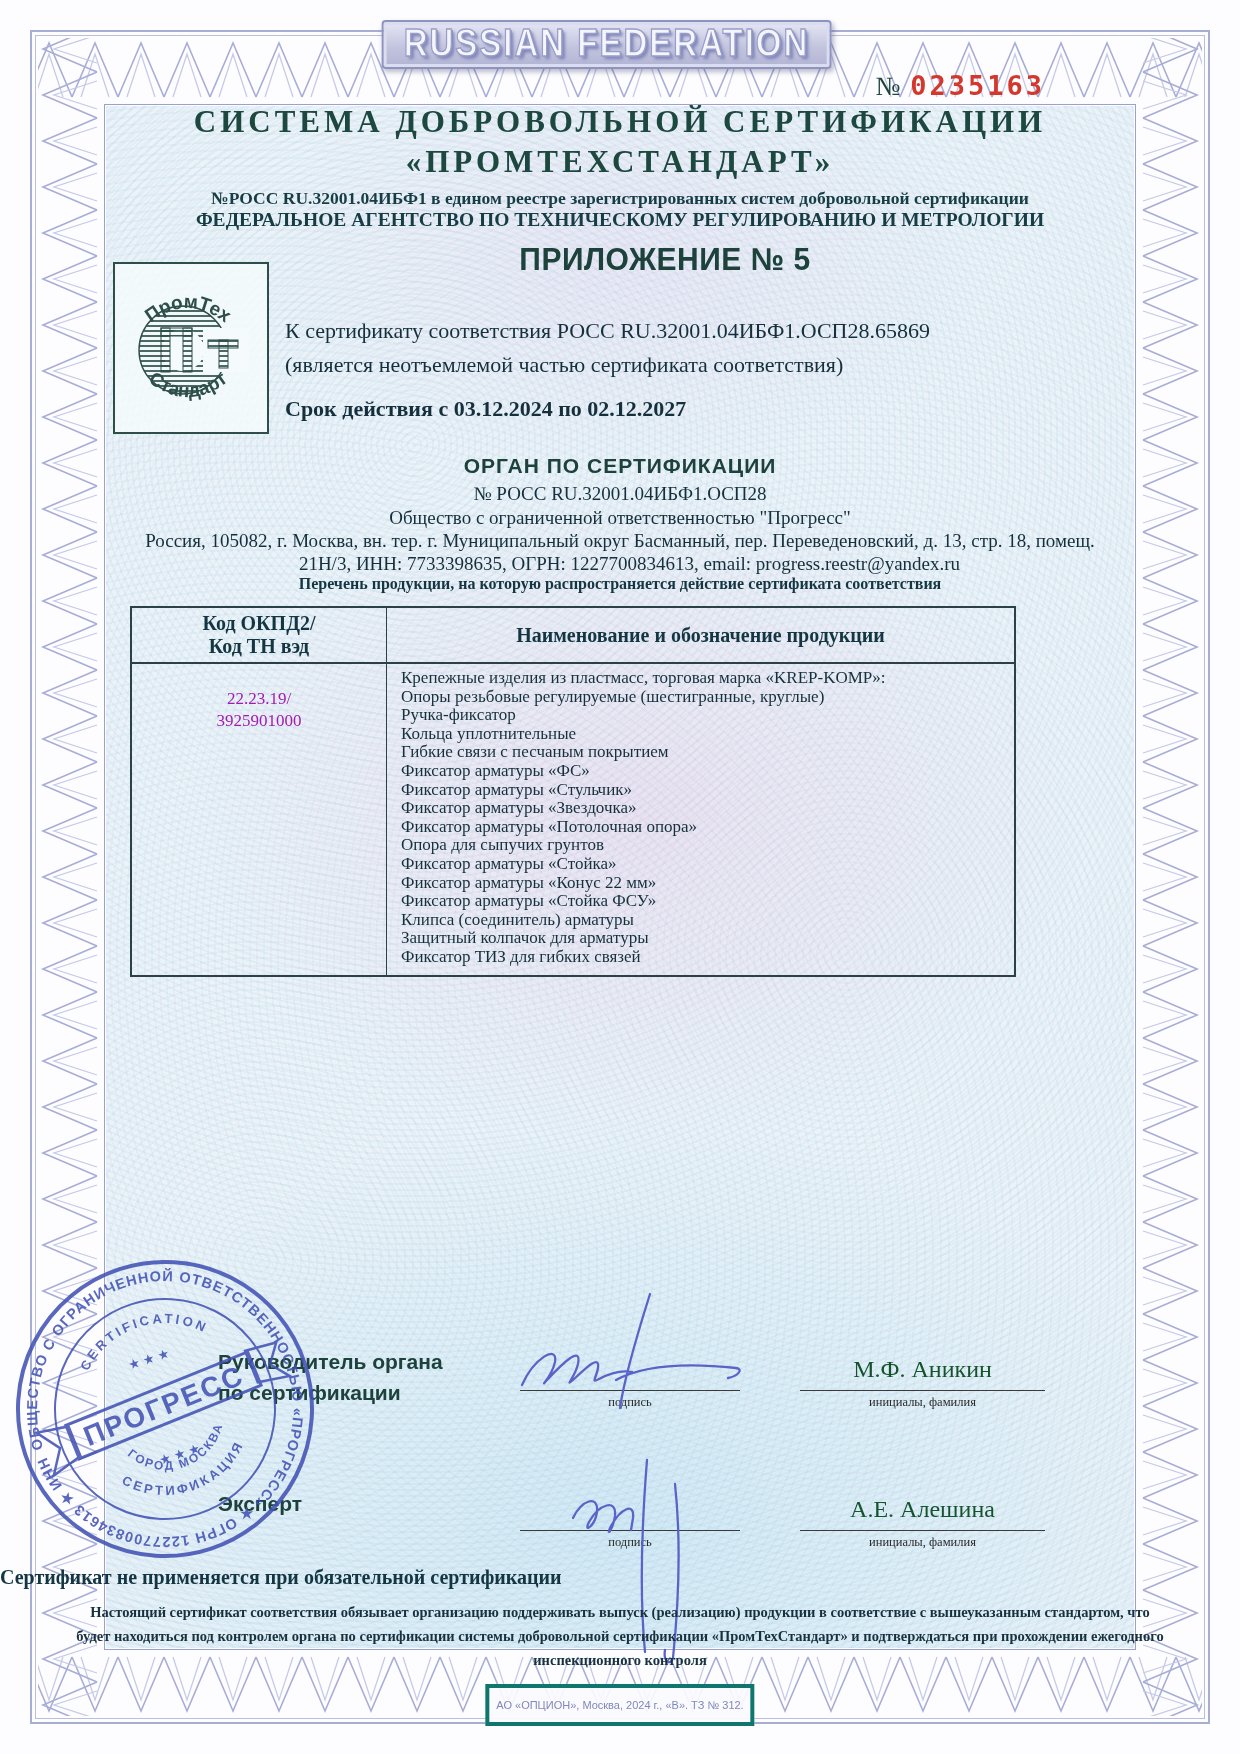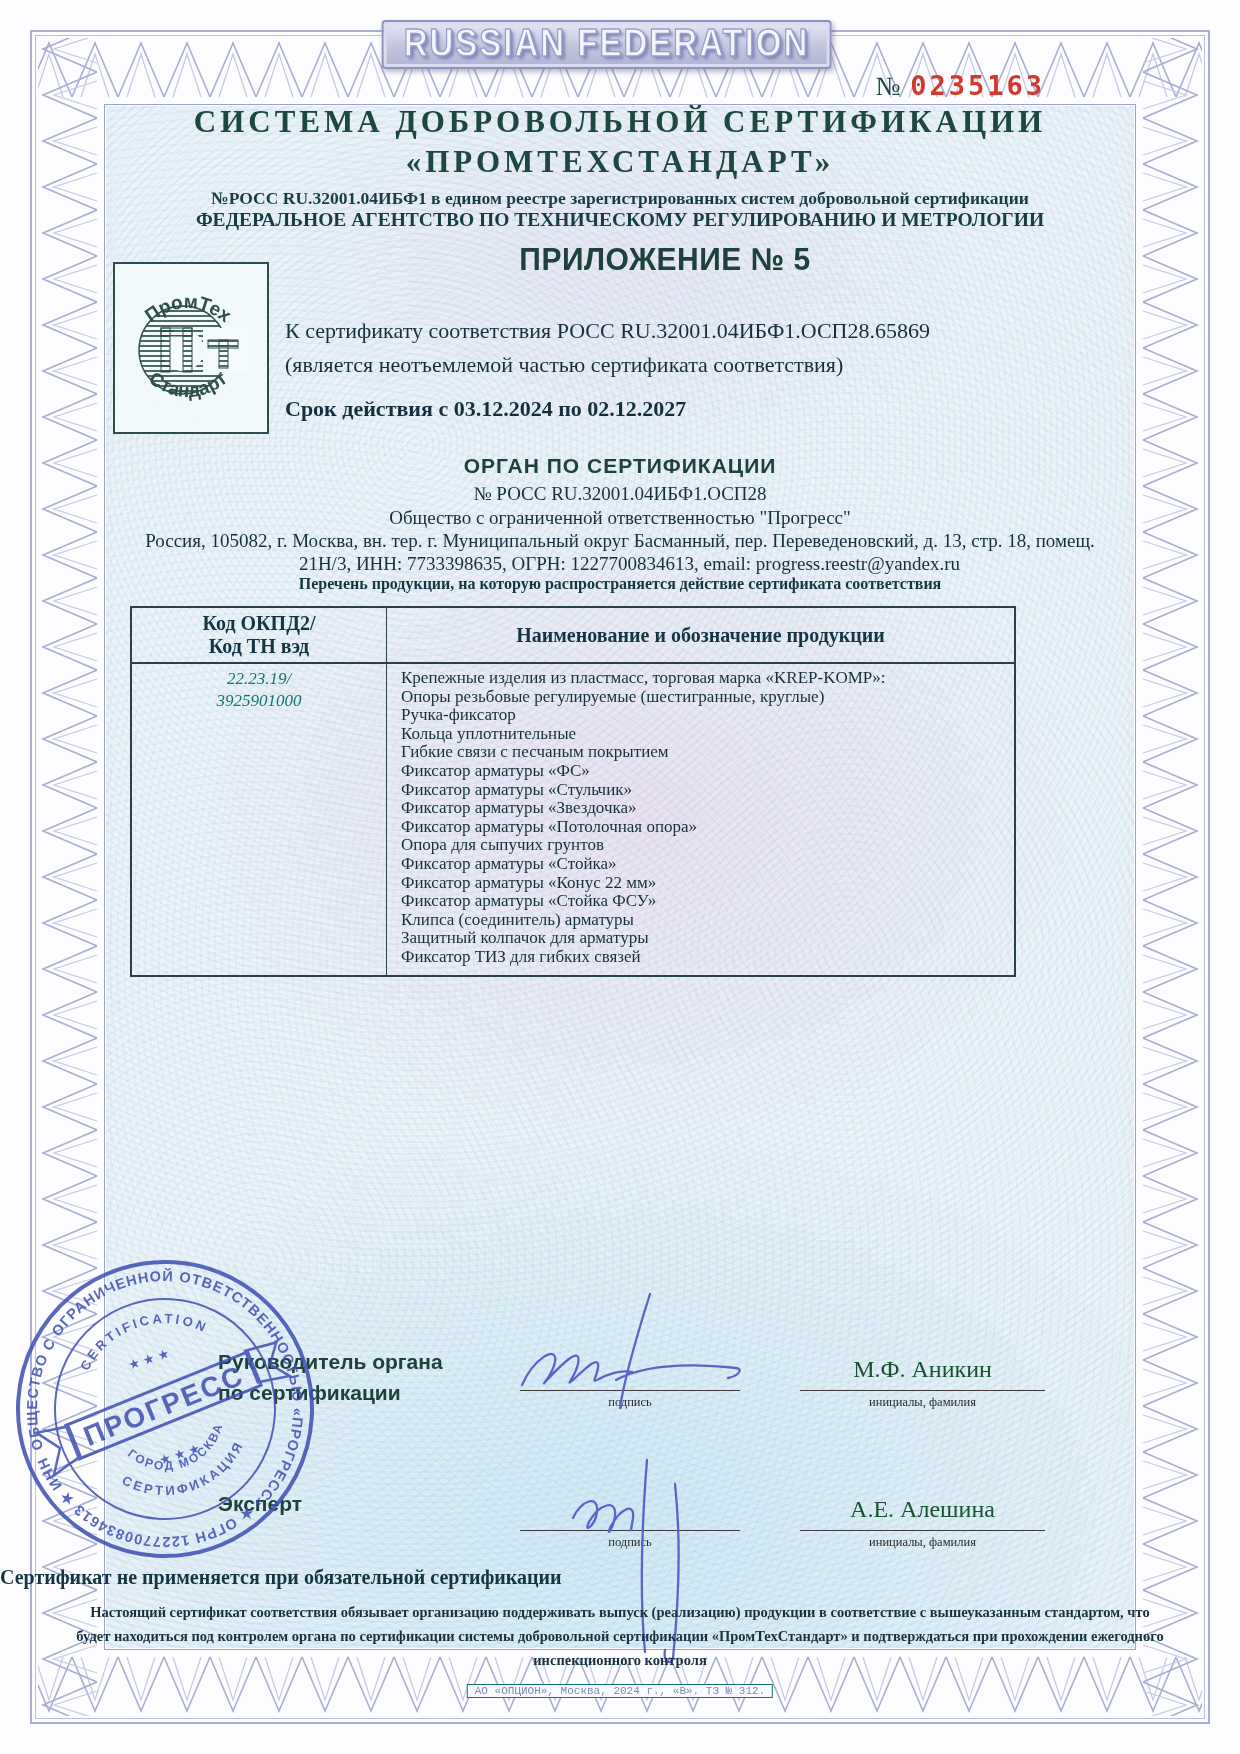--- a/index.html
+++ b/index.html
@@ -62,21 +62,21 @@
   .products-caption{position:absolute;top:575px;left:0;right:0;text-align:center;
     font-size:16px;font-weight:bold;color:#143642;}
   
   .ptable{position:absolute;left:130px;top:606px;width:882px;border:2px solid #2c4048;
     background:rgba(255,255,255,.0);}
   .ptable .hrow{display:grid;grid-template-columns:255px 1fr;border-bottom:2px solid #2c4048;}
   .ptable .brow{display:grid;grid-template-columns:255px 1fr;}
   .ptable .c1{border-right:1.5px solid #2c4048;text-align:center;}
   .ptable .hcell{font-weight:bold;font-size:20px;color:#143642;padding:4px 6px;}
   .ptable .hrow .c2{display:flex;align-items:center;justify-content:center;}
-  .ptable .code{font-size:17px;color:#0f766e;padding-top:4px;line-height:22px;font-style:italic;}
+  .ptable .code{font-size:17px;color:#a21caf;padding-top:24px;line-height:22px;}
   .ptable .items{padding:5px 10px 8px 14px;font-size:17px;line-height:18.6px;color:#15303c;}
   
   .role{position:absolute;left:218px;font-family:"Liberation Sans",sans-serif;font-weight:bold;
     font-size:21px;color:#1d423c;line-height:31px;}
   .role-head{top:1346px;}
   .role-expert{top:1488px;}
   .sline{position:absolute;border-bottom:1.6px solid #3a3a3a;}
   .sl-sig1{left:520px;top:1390px;width:220px;}
   .sl-name1{left:800px;top:1390px;width:245px;}
   .sl-sig2{left:520px;top:1530px;width:220px;}
@@ -91,22 +91,22 @@
   .name2{left:800px;top:1496px;width:245px;}
   .sigdraw{position:absolute;pointer-events:none;}
   .sig1{left:500px;top:1280px;}
   .sig2{left:555px;top:1400px;}
   .stamp{position:absolute;left:6px;top:1250px;opacity:.88;}
   
   .note{position:absolute;top:1566px;left:0;right:0;text-align:left;font-size:20px;font-weight:bold;color:#143642;}
   .disclaimer{position:absolute;top:1600px;left:76px;right:76px;text-align:center;
     font-size:14.5px;font-weight:bold;line-height:24px;color:#17323e;}
   .printinfo{position:absolute;top:1684px;left:50%;transform:translateX(-50%);
-    font-family:Liberation Mono, monospace;font-size:11px;color:#8088b8;
-    border:1px solid #0f766e;background:rgba(250,250,255,.92);padding:0 7px;white-space:nowrap;}
+    font-family:Liberation Sans, sans-serif;font-size:11px;color:#8088b8;
+    border:4px solid #0f766e;background:rgba(250,250,255,.92);padding:11px 7px;white-space:nowrap;}
 </style>
 </head>
 <body>
 
 <div class="page">
 
   <div class="content-bg"></div>
   <div class="frame-a"></div>
   <div class="frame-b"></div>
   <svg class="zigzag zz-top" viewBox="0 0 1164 64">

